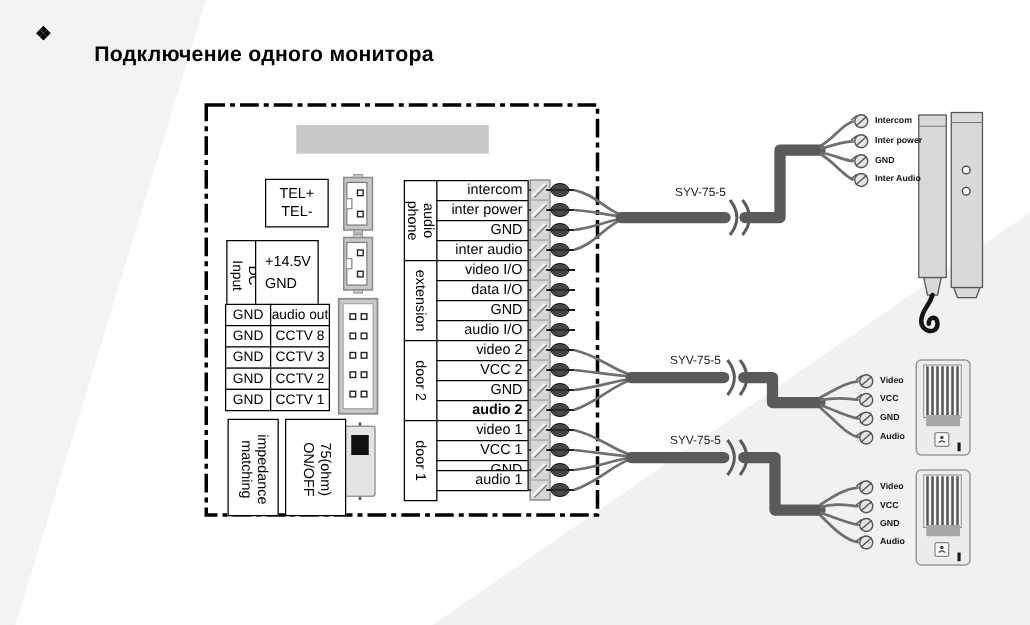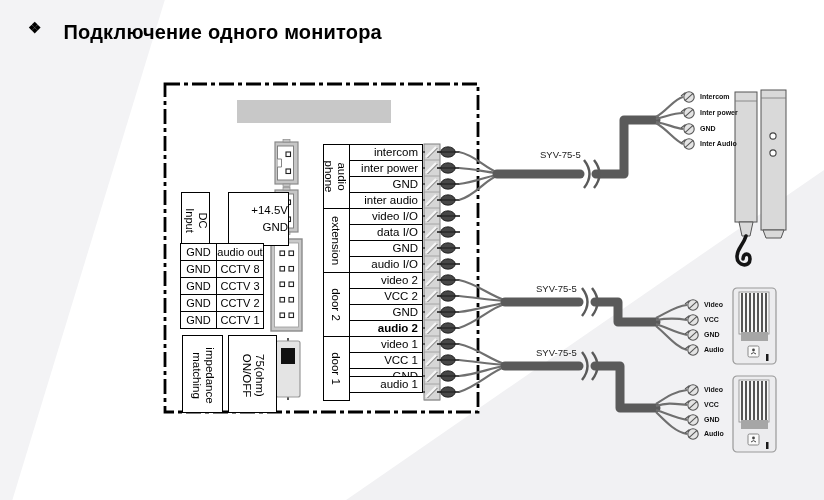--- a/index.html
+++ b/index.html
@@ -3,21 +3,21 @@
 <meta charset="utf-8">
 <style>
   html,body{margin:0;padding:0;background:#fff;}
   .stage{position:relative;width:824px;height:500px;background:#ffffff;overflow:hidden;
          font-family:"Liberation Sans",sans-serif;color:#000;}
   .bg{position:absolute;left:0;top:0;width:824px;height:500px;}
   .bg-left{background:#f3f3f5;clip-path:polygon(0 0,20% 0,1.5% 100%,0 100%);}
   .bg-right{background:#f1f1f3;clip-path:polygon(100% 34%,42% 100%,100% 100%);}
   .title-row{position:absolute;left:28px;top:15px;display:flex;align-items:flex-start;}
   .title-bullet{font-size:15px;font-weight:700;margin-right:18px;line-height:26px;}
-  .title-text{font-size:20px;font-weight:700;line-height:26px;letter-spacing:.2px;margin:4px;}
+  .title-text{font-size:17px;font-weight:700;line-height:26px;letter-spacing:.2px;margin:16px;}
   .box{position:absolute;border:1px solid #000;background:#fff;box-sizing:border-box;}
   .cbox{display:flex;flex-direction:column;align-items:center;justify-content:center;
         font-size:11.5px;line-height:15px;}
   .lbox{display:flex;flex-direction:column;justify-content:center;padding-left:7px;
         font-size:11.5px;line-height:17px;}
   .vtext{position:absolute;transform:rotate(90deg);display:flex;flex-direction:column;
          align-items:center;justify-content:center;white-space:nowrap;font-size:11.5px;line-height:13px;}
   .vtext span{display:block;text-align:center;}
   .gcell{position:absolute;border:1px solid #000;background:#fff;box-sizing:border-box;
          font-size:11px;line-height:16px;text-align:center;}
@@ -214,29 +214,33 @@
     <g>
         <use href="#door" x="733" y="288"></use>
       </g>
     <g>
         <use href="#door" x="733" y="376"></use>
       </g>
   </svg>
 
   <div class="banner-hl"></div>
 
+  <div class="box cbox" style="left:212px;top:143px;width:51px;height:39px;">
+    <span>TEL+</span>
+    <span>TEL-</span>
+  </div>
 
   <div class="box" style="left:181px;top:192px;width:29px;height:54px;">
     <div class="vtext" style="left:-13.5px;top:12.5px;width:54px;height:29px;font-size:11px;">
       <span>DC</span>
       <span>Input</span>
     </div>
   </div>
 
-  <div class="box lbox" style="left:228px;top:192px;width:61px;height:54px;align-items:flex-end;">
+  <div class="box lbox" style="left:204px;top:192px;width:51px;height:54px;">
     <span>+14.5V</span>
     <span>GND</span>
   </div>
 
   <div>
     <div class="gcell" style="left:180px;top:243px;width:37px;height:18px;">GND</div>
     <div class="gcell" style="left:216px;top:243px;width:48px;height:18px;">audio out</div>
     <div class="gcell" style="left:180px;top:260px;width:37px;height:18px;">GND</div>
     <div class="gcell" style="left:216px;top:260px;width:48px;height:18px;">CCTV 8</div>
     <div class="gcell" style="left:180px;top:277px;width:37px;height:18px;">GND</div>

